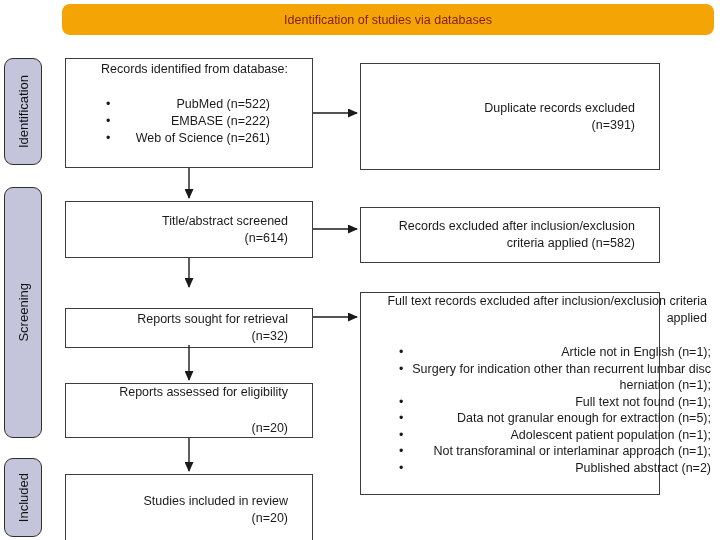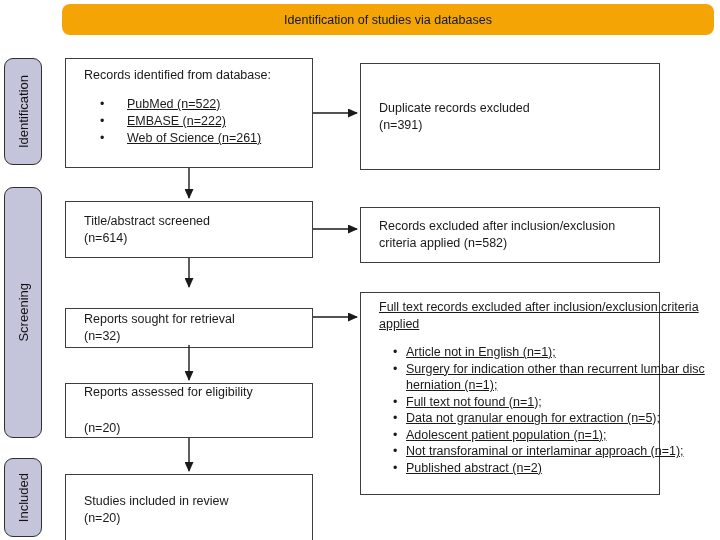--- a/index.html
+++ b/index.html
@@ -13,21 +13,21 @@
     overflow: hidden;
   }
   .banner {
     position: absolute;
     left: 62px; top: 4px;
     width: 652px; height: 31px;
     background: #F4A505;
     border-radius: 8px;
     display: flex; align-items: center; justify-content: center;
     font-size: 12.5px;
-    color: #0f172a;
+    color: #7f1d1d;
   }
   .side-label {
     position: absolute;
     left: 4px; width: 38px;
     background: #C4C5DA;
     border: 1.5px solid #2f2f2f;
     border-radius: 9px;
     box-sizing: border-box;
     display: flex; align-items: center; justify-content: center;
   }
@@ -40,45 +40,46 @@
   }
   .side-identification { top: 58px;  height: 107px; }
   .side-screening      { top: 187px; height: 251px; }
   .side-included       { top: 458px; height: 79px;  }
   .box {
     position: absolute;
     background: #ffffff;
     border: 1.5px solid #3d3d3d;
     box-sizing: border-box;
     display: flex; flex-direction: column; justify-content: center;
-    padding: 6px 18px;
+    padding: 6px 24px;
     font-size: 12.5px;
     line-height: 17px;
+    text-align: right;
   }
   .left-col  { left: 65px;  width: 248px; }
   .right-col { left: 360px; width: 300px; }
   .box-l1 { top: 58px;  height: 110px; }
   .box-l2 { top: 201px; height: 57px; }
   .box-l3 { top: 308px; height: 40px; }
   .box-l4 { top: 383px; height: 55px; gap: 19px; }
   .box-l5 { top: 474px; height: 72px; }
   .box-r1 { top: 63px;  height: 107px; }
   .box-r2 { top: 207px; height: 56px; }
   .box-r3 { top: 292px; height: 203px; line-height: 16.5px; padding-right: 10px; }
   ul.plain {
     list-style: none;
-    margin: 12px; padding: 0; text-decoration: underline;
+    margin: 18px; padding: 0;
   }
   .box-l1 ul.plain { margin-left: 16px; }
   .box-l1 li { position: relative; padding-left: 27px; }
   .box-l1 li::before { content: "\2022"; position: absolute; left: 0; }
   .box-r3 ul.plain { margin-left: 14px; width: 312px; }
   .box-r3 li { position: relative; padding-left: 13px; }
   .box-r3 li::before { content: "\2022"; position: absolute; left: 0; }
-  .box-r3 .hd { width: 322px; text-decoration: underline; }
+  .box-r3 .hd { width: 322px; }
   svg.arrows {
     position: absolute;
     left: 0; top: 0;
     width: 720px; height: 540px;
     pointer-events: none;
   }
 </style>
 </head>
 <body>
 

